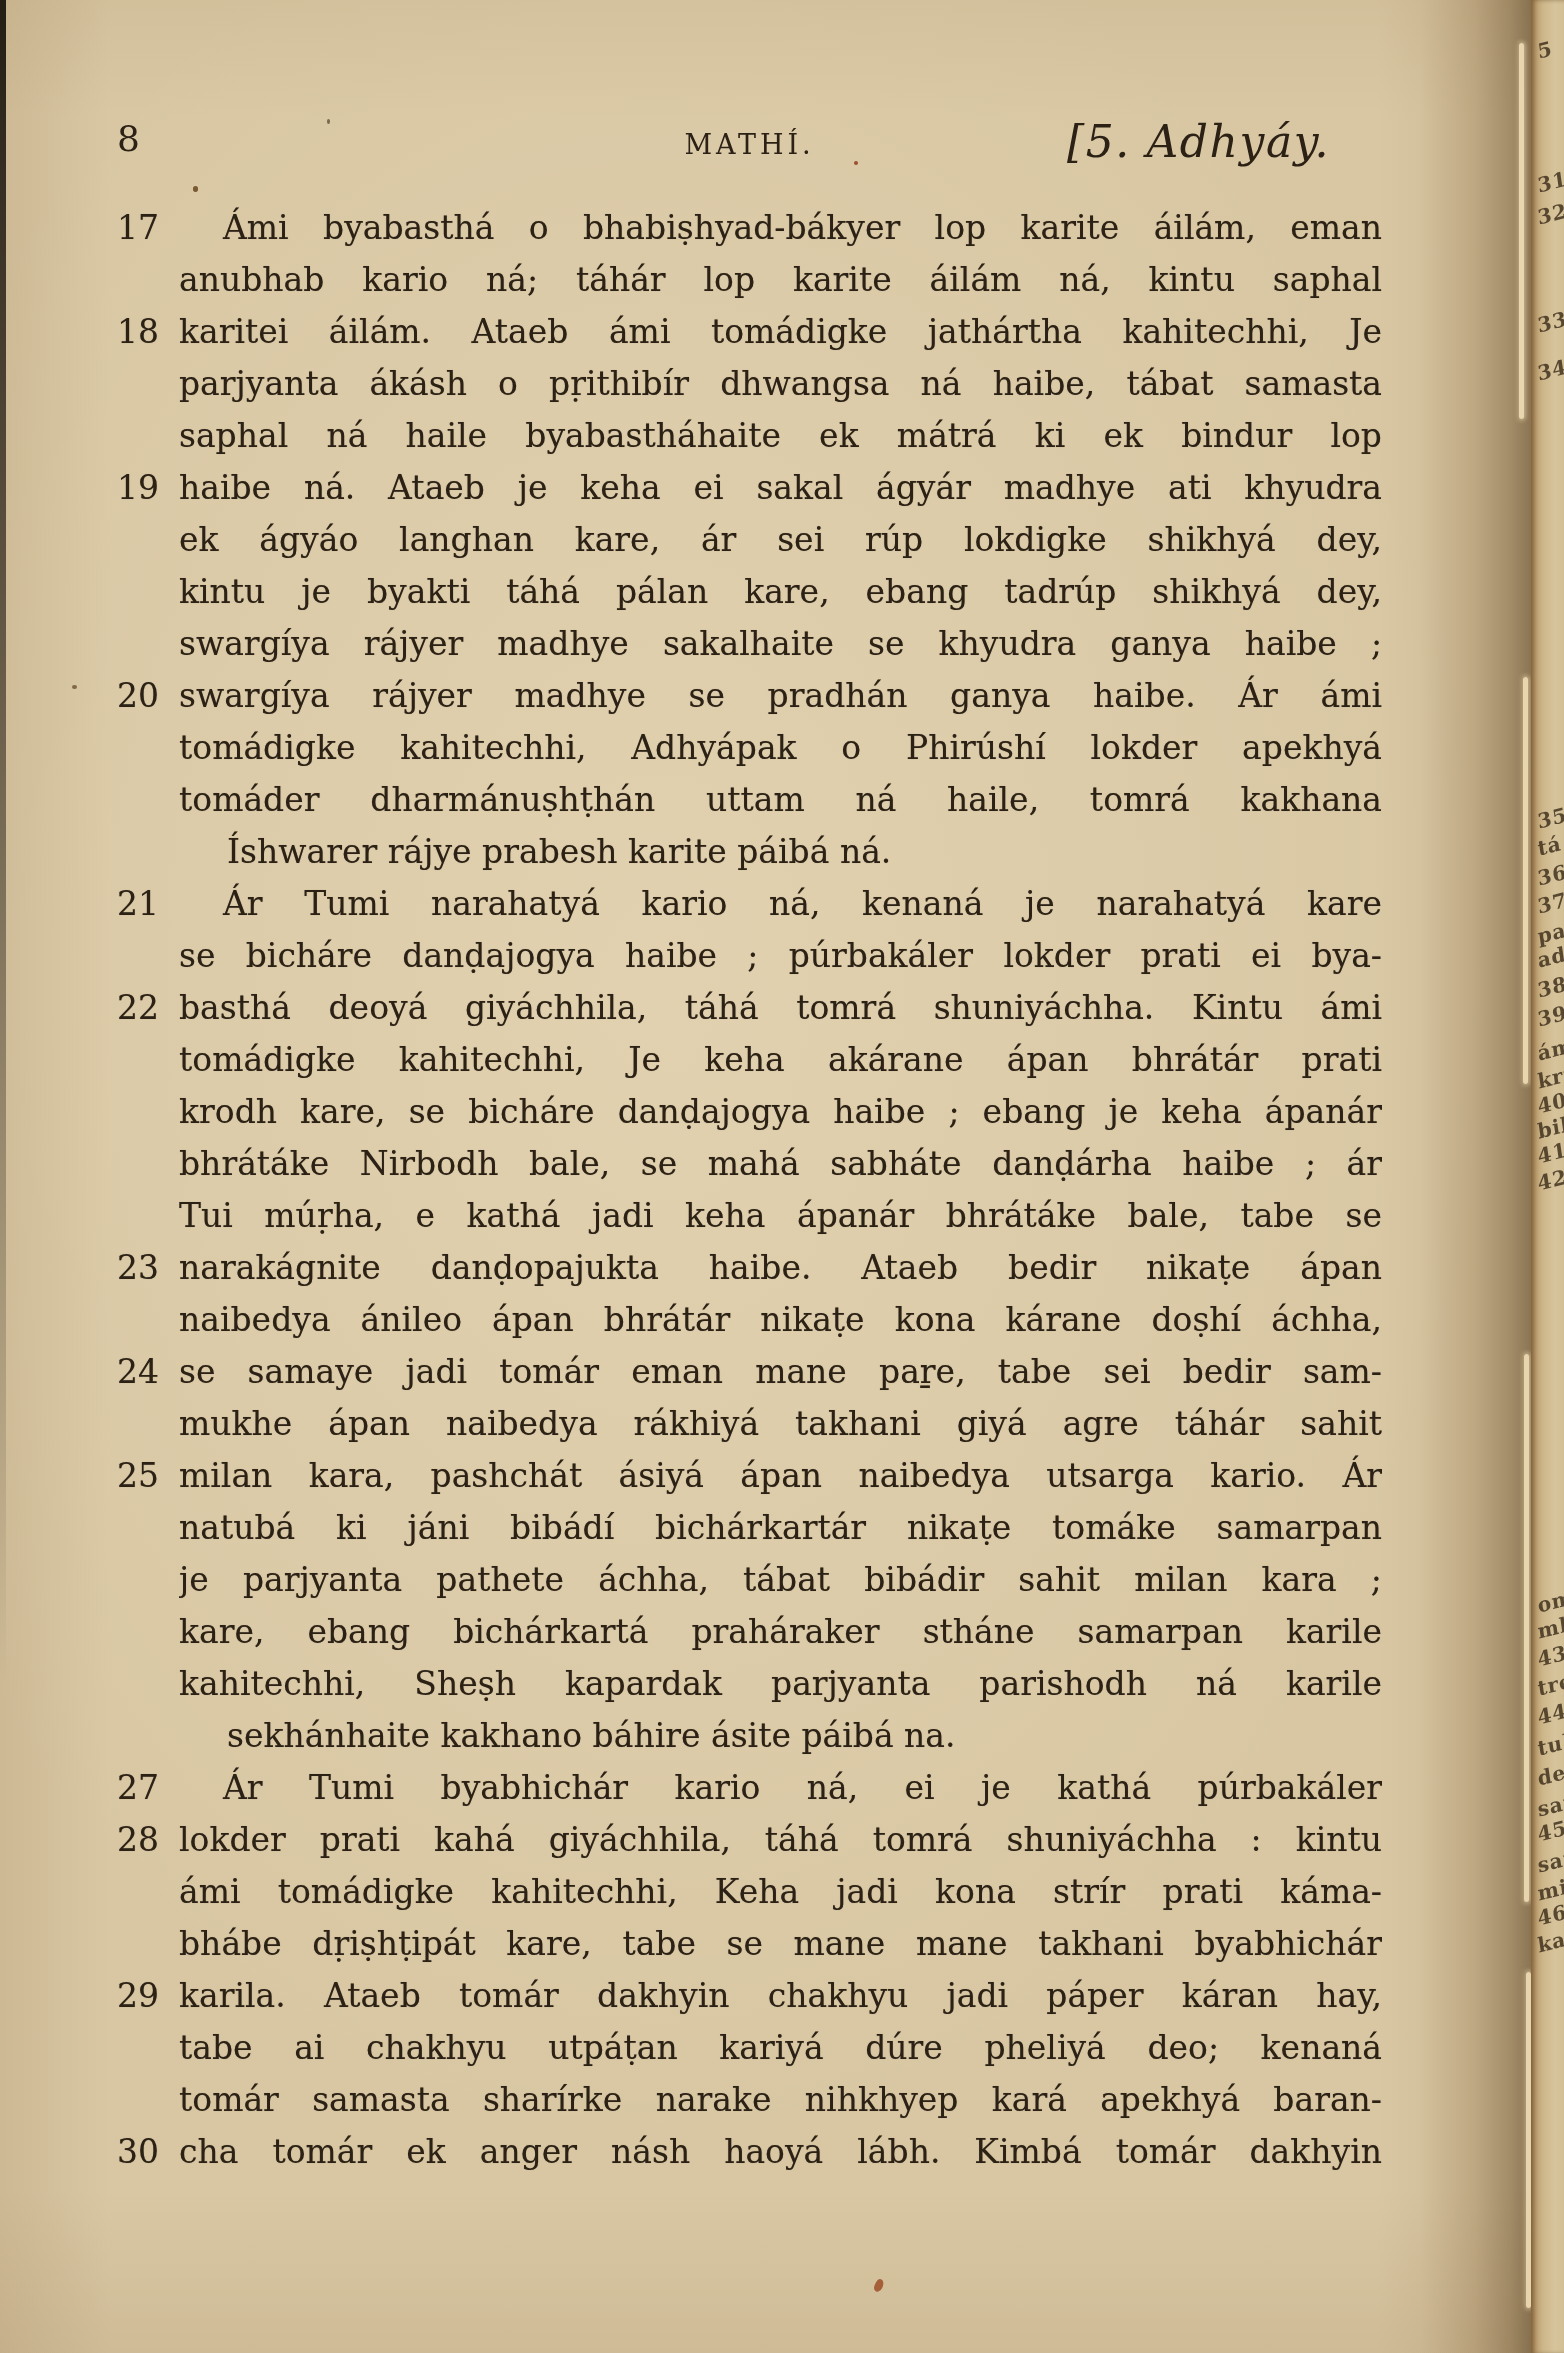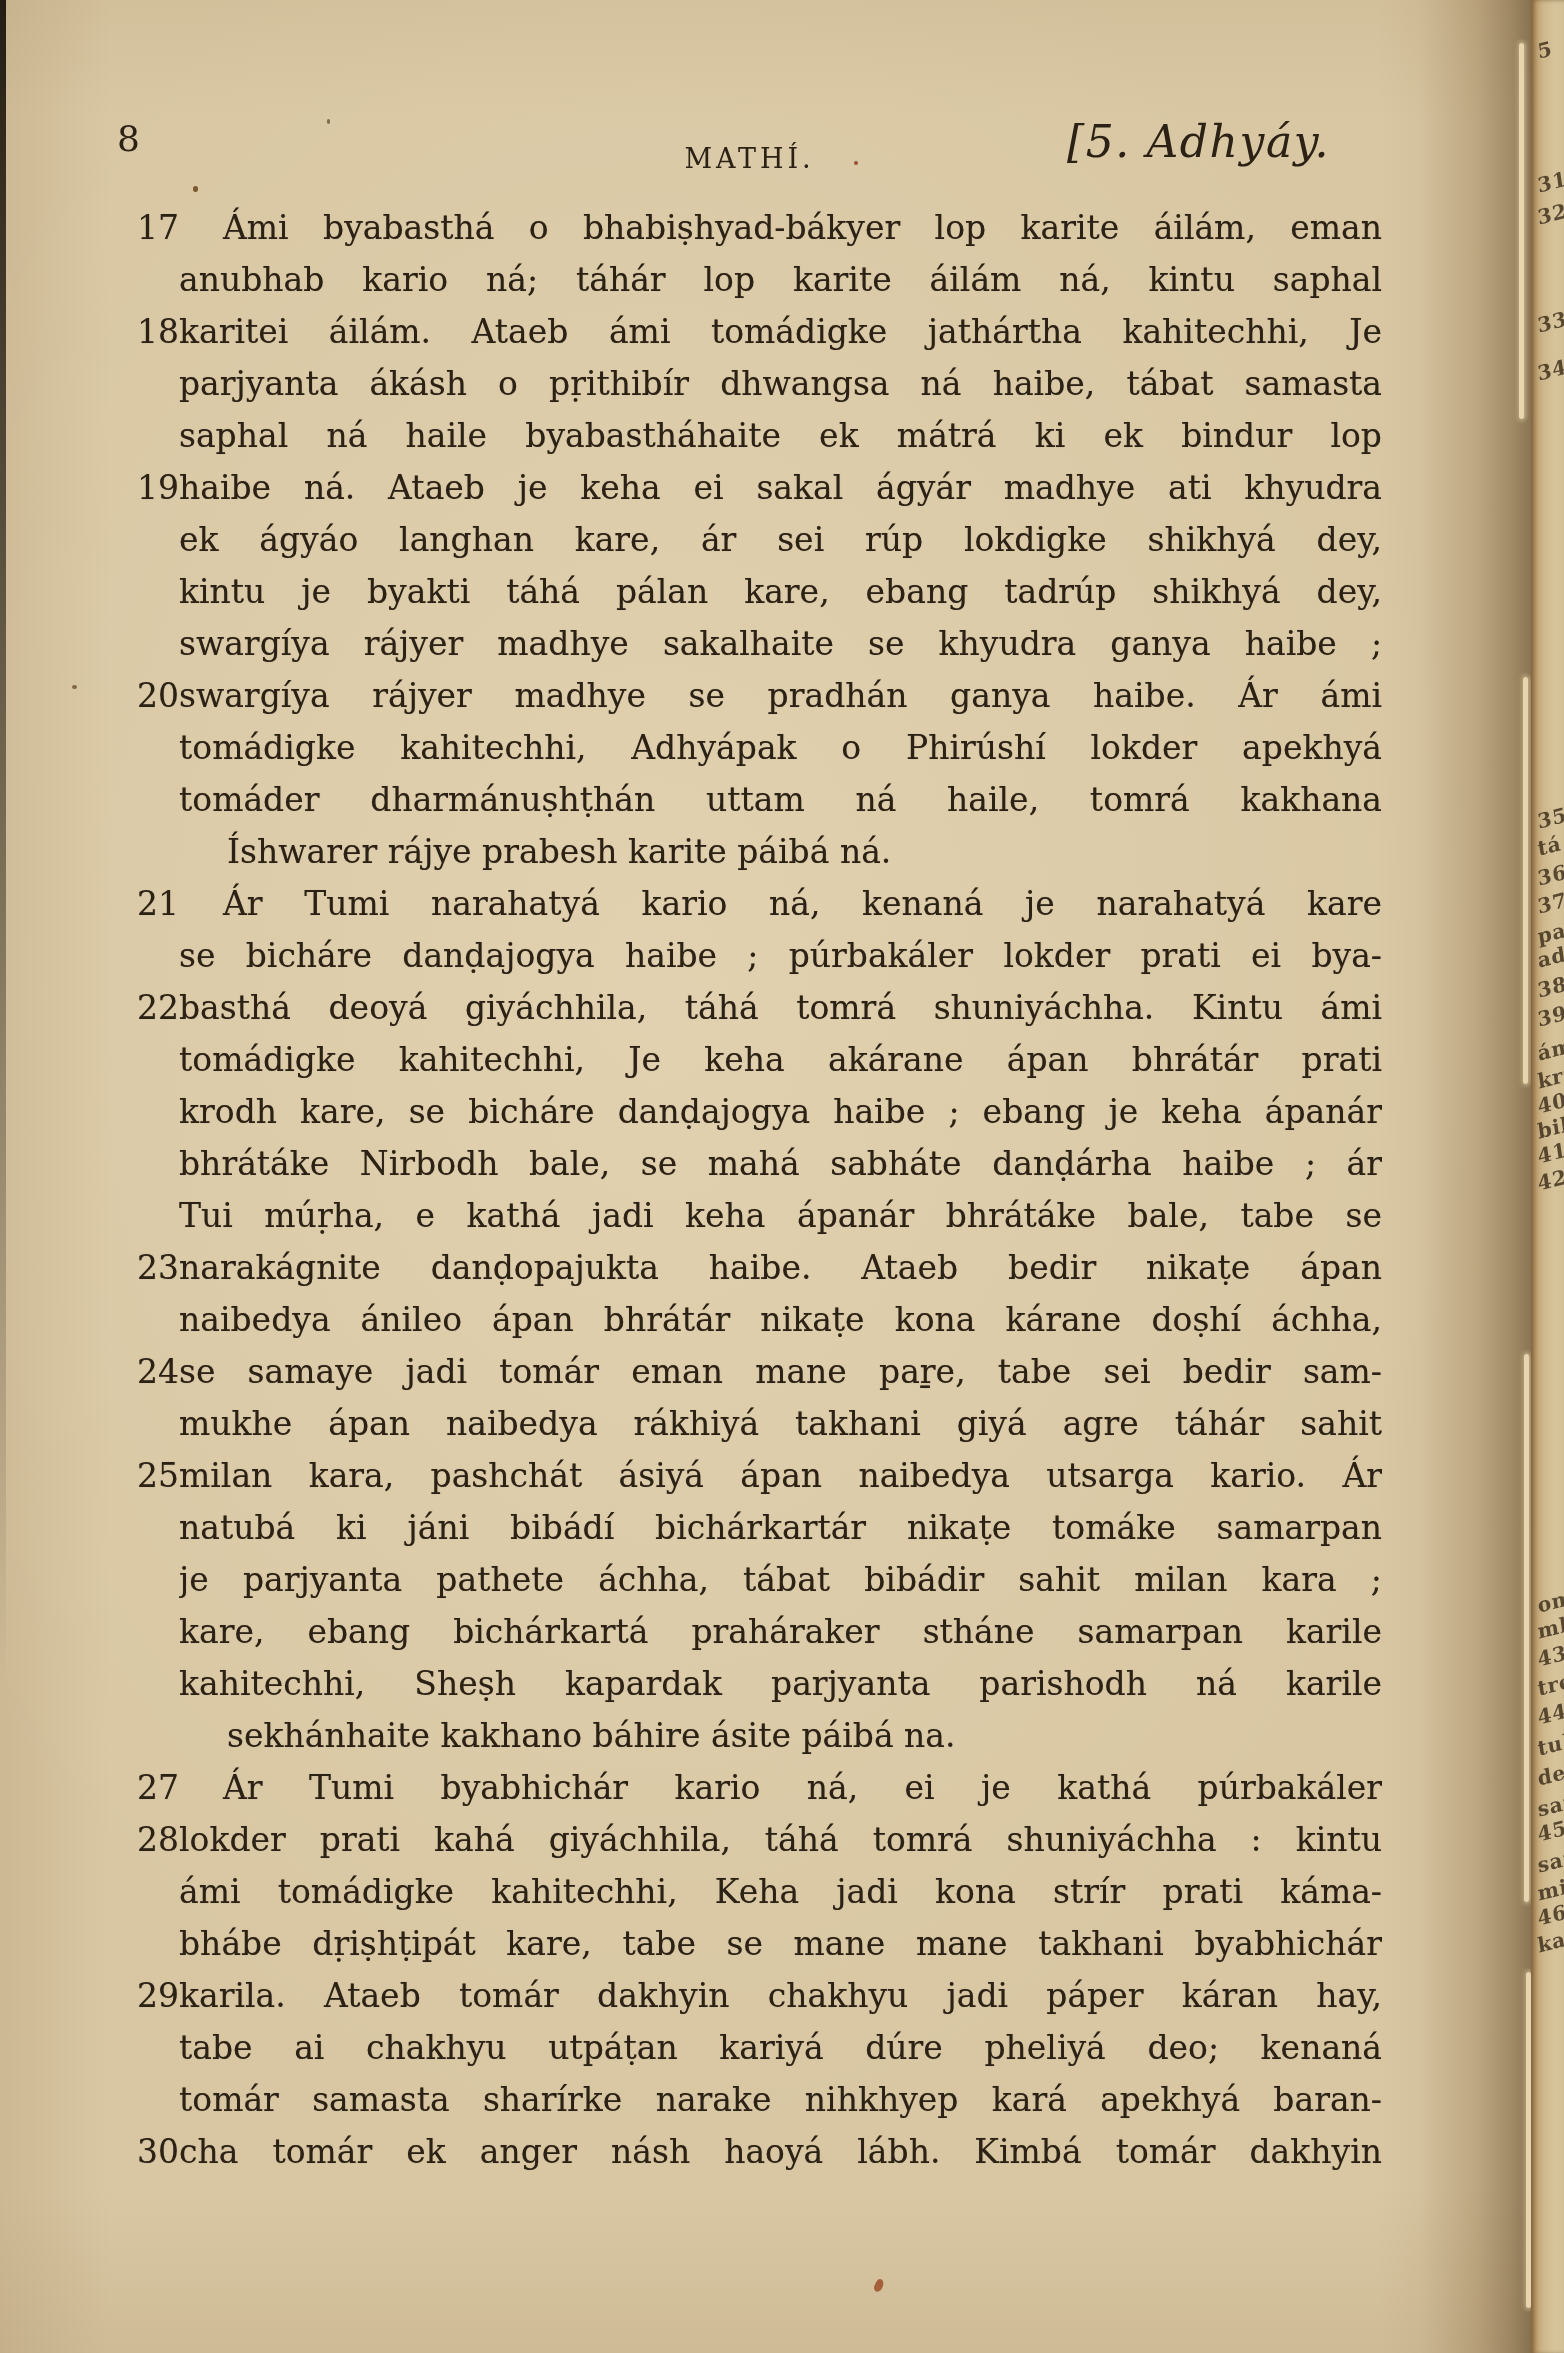--- a/index.html
+++ b/index.html
@@ -35,30 +35,30 @@
     box-shadow:inset 3.1px 0 4.7px rgba(70,45,15,0.45);
   }
   .frag{
     position:absolute;left:6.3px;width:47px;
     font-size:20.3px;font-weight:700;color:#42331f;opacity:.85;
     transform:rotate(-14deg) skewX(-6deg);
     white-space:nowrap;letter-spacing:0.8px;
   }
   .header{position:absolute;left:0;top:116px;width:1565px;height:63px;color:#2b2115;}
   .pagenum{position:absolute;left:117px;top:1.6px;font-size:36px;}
-  .runtitle{position:absolute;left:117px;top:27px;width:1265px;text-align:center;
+  .runtitle{position:absolute;left:117px;top:13px;width:1265px;text-align:center;
     font-size:27px;letter-spacing:3.9px;}
   .chapter{position:absolute;right:235px;top:0px;font-size:44px;font-style:italic;letter-spacing:1.6px;}
   .textblock{
     position:absolute;left:117px;top:202px;width:1265px;
     color:#2b2115;font-size:33px;
     text-shadow:0 0 0.8px rgba(43,33,21,0.35);
   }
   .line{display:flex;height:52px;line-height:52px;white-space:nowrap;}
-  .num{flex:0 0 62px;text-align:right;}
+  .num{flex:0 0 62px;text-align:left;}
   .txt{flex:1;text-align:justify;text-align-last:justify;white-space:normal;overflow:hidden;}
   .noj .txt{text-align-last:left;margin-left:48px;}
   .indent .txt{text-indent:44px;}
   .speck{position:absolute;border-radius:50%;}
   .speck.s1{left:193px;top:186px;width:4.7px;height:5.5px;background:#7a5a33;}
   .speck.s2{left:875px;top:2279px;width:7.8px;height:12.5px;background:#a5603a;transform:rotate(28deg);border-radius:40% 60% 50% 50%;}
   .speck.s3{left:72px;top:685px;width:4.7px;height:3.9px;background:#6b4f2e;opacity:.8;}
   .speck.s4{left:854px;top:161px;width:3.9px;height:3.9px;background:#9c4f2f;}
   .speck.s5{left:327px;top:119px;width:3.1px;height:4.7px;background:#55422a;opacity:.7;}
 </style>

